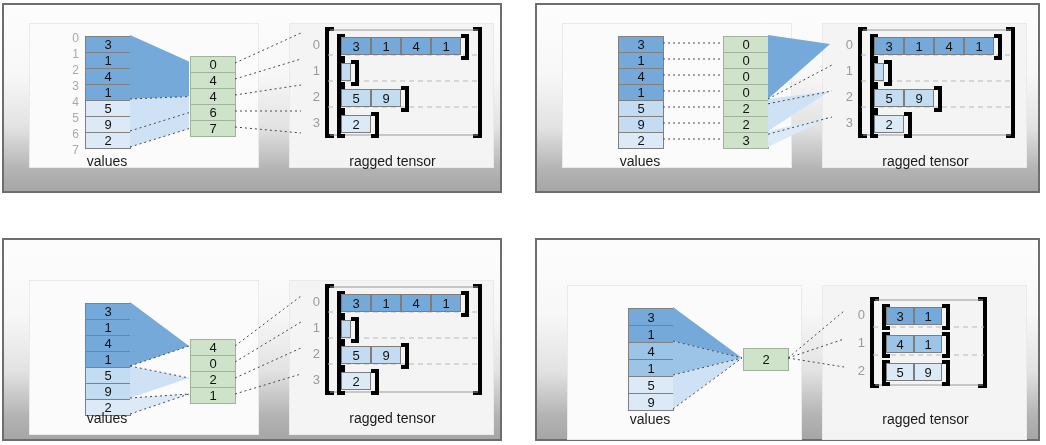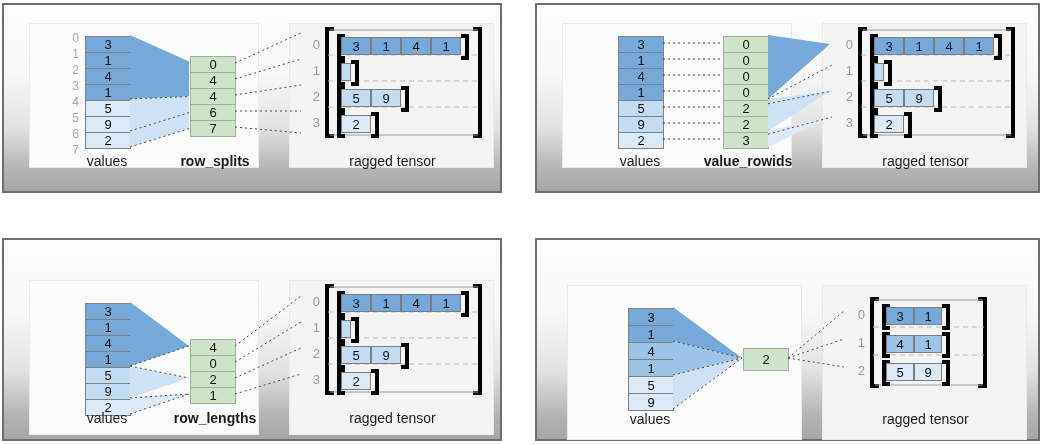--- a/index.html
+++ b/index.html
@@ -85,21 +85,20 @@
             <span>4</span>
           </div>
           <div class="cell grn" style="left: 0px; top: 48px; width: 46px; height: 17px;">
             <span>6</span>
           </div>
           <div class="cell grn" style="left: 0px; top: 64px; width: 46px; height: 17px;">
             <span>7</span>
           </div>
         </div>
         <div class="caption" style="left: 27px; top: 130px; width: 100px;">values</div>
-        <div class="caption bold" style="left: 105px; top: 130px; width: 160px; white-space: pre-line;">row_splits</div>
       </div>
       <div class="card" style="left: 285px; top: 18px; width: 205px; height: 145px;">
         <div class="caption" style="left: 0px; top: 130px; width: 205px;">ragged tensor</div>
         <div class="rt" style="left: 40px; top: 8px; width: 150px; height: 104px;">
           <svg class="ov" width="175" height="116" style="left: -10px; top: -6px;">
             <path d="M 14 3 L 7 3 L 7 110 L 14 110" stroke="#000" stroke-width="4" fill="none"></path>
             <path d="M 153 3 L 160 3 L 160 110 L 153 110" stroke="#000" stroke-width="4" fill="none"></path>
             <path d="M 10 4 L 158 4" stroke="#9a9a9a" stroke-width="1" fill="none"></path>
             <path d="M 10 109 L 158 109" stroke="#9a9a9a" stroke-width="1" fill="none"></path>
             <path d="M 8 29 L 159 29" stroke="#b9b9b9" stroke-width="1" fill="none" stroke-dasharray="5,4"></path>
@@ -205,21 +204,20 @@
             <span>2</span>
           </div>
           <div class="cell grn" style="left: 0px; top: 80px; width: 46px; height: 17px;">
             <span>2</span>
           </div>
           <div class="cell grn" style="left: 0px; top: 96px; width: 46px; height: 17px;">
             <span>3</span>
           </div>
         </div>
         <div class="caption" style="left: 27px; top: 130px; width: 100px;">values</div>
-        <div class="caption bold" style="left: 105px; top: 130px; width: 160px; white-space: pre-line;">value_rowids</div>
       </div>
       <div class="card" style="left: 285px; top: 18px; width: 205px; height: 145px;">
         <div class="caption" style="left: 0px; top: 130px; width: 205px;">ragged tensor</div>
         <div class="rt" style="left: 40px; top: 8px; width: 150px; height: 104px;">
           <svg class="ov" width="175" height="116" style="left: -10px; top: -6px;">
             <path d="M 14 3 L 7 3 L 7 110 L 14 110" stroke="#000" stroke-width="4" fill="none"></path>
             <path d="M 153 3 L 160 3 L 160 110 L 153 110" stroke="#000" stroke-width="4" fill="none"></path>
             <path d="M 10 4 L 158 4" stroke="#9a9a9a" stroke-width="1" fill="none"></path>
             <path d="M 10 109 L 158 109" stroke="#9a9a9a" stroke-width="1" fill="none"></path>
             <path d="M 8 29 L 159 29" stroke="#b9b9b9" stroke-width="1" fill="none" stroke-dasharray="5,4"></path>
@@ -319,21 +317,20 @@
             <span>0</span>
           </div>
           <div class="cell grn" style="left: 0px; top: 32px; width: 46px; height: 17px;">
             <span>2</span>
           </div>
           <div class="cell grn" style="left: 0px; top: 48px; width: 46px; height: 17px;">
             <span>1</span>
           </div>
         </div>
         <div class="caption" style="left: 27px; top: 130px; width: 100px;">values</div>
-        <div class="caption bold" style="left: 105px; top: 130px; width: 160px; white-space: pre-line;">row_lengths</div>
       </div>
       <div class="card" style="left: 285px; top: 40px; width: 205px; height: 155px;">
         <div class="caption" style="left: 0px; top: 130px; width: 205px;">ragged tensor</div>
         <div class="rt" style="left: 40px; top: 8px; width: 150px; height: 104px;">
           <svg class="ov" width="175" height="116" style="left: -10px; top: -6px;">
             <path d="M 14 3 L 7 3 L 7 110 L 14 110" stroke="#000" stroke-width="4" fill="none"></path>
             <path d="M 153 3 L 160 3 L 160 110 L 153 110" stroke="#000" stroke-width="4" fill="none"></path>
             <path d="M 10 4 L 158 4" stroke="#9a9a9a" stroke-width="1" fill="none"></path>
             <path d="M 10 109 L 158 109" stroke="#9a9a9a" stroke-width="1" fill="none"></path>
             <path d="M 8 29 L 159 29" stroke="#b9b9b9" stroke-width="1" fill="none" stroke-dasharray="5,4"></path>

